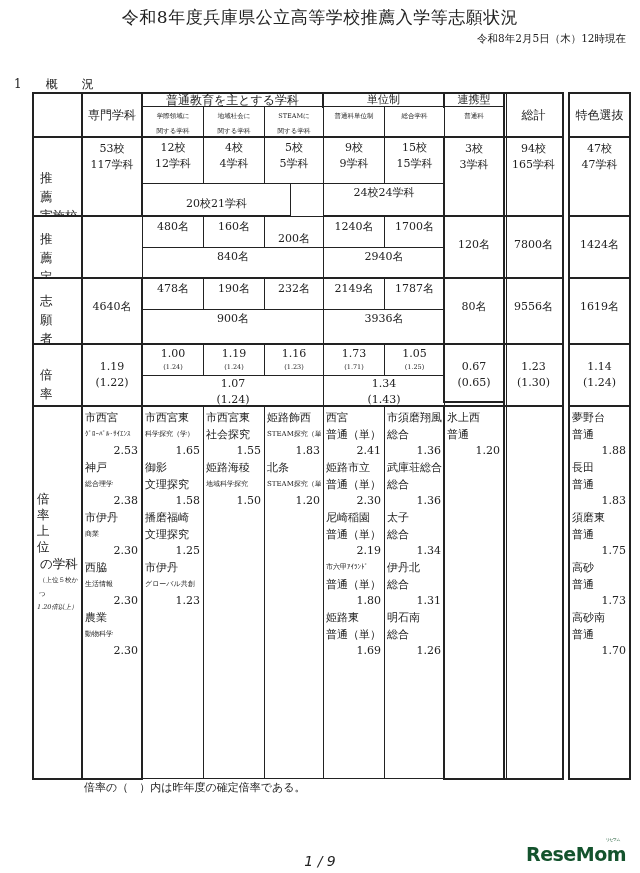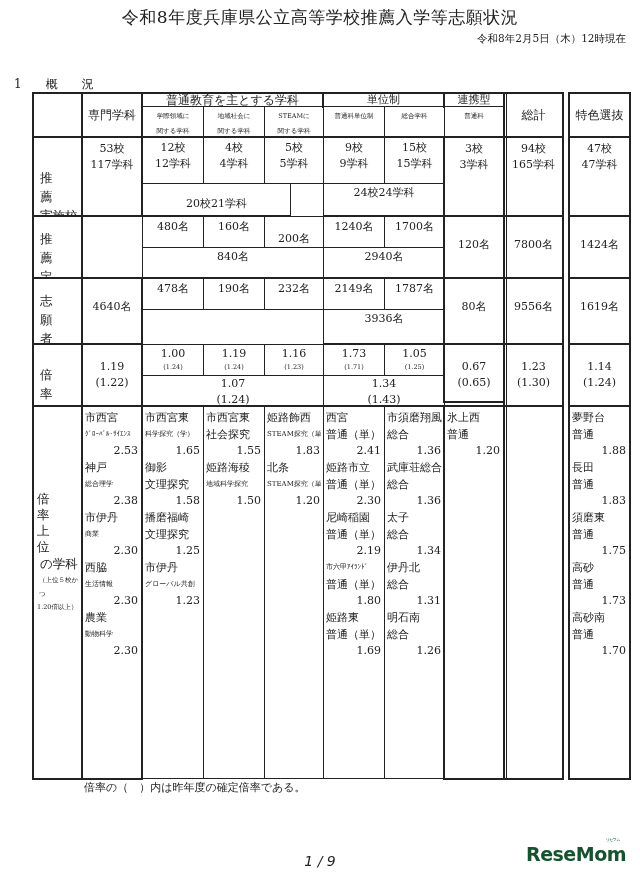--- a/index.html
+++ b/index.html
@@ -124,20 +124,21 @@
   <div class="cell thick ctr t11" style="left:568px;top:215px;width:63px;height:64px;padding-top:20px;">1424名</div>
 
   <div class="cell thick rowlabel" style="left:32px;top:277px;width:51px;height:68px;padding:12px 0 0 6px;">
     <div>志　　願</div>
     <div>者　　数</div>
   </div>
   <div class="cell thick ctr t11" style="left:81px;top:277px;width:62px;height:68px;padding-top:20px;">4640名</div>
   <div class="cell ctr t11" style="left:142px;top:278px;width:62px;height:32px;padding-top:2px;">478名</div>
   <div class="cell ctr t11" style="left:203px;top:278px;width:62px;height:32px;padding-top:2px;">190名</div>
   <div class="cell ctr t11" style="left:264px;top:278px;width:60px;height:32px;padding-top:2px;">232名</div>
+  <div class="cell ctr t11" style="left:142px;top:309px;width:182px;height:35px;padding-top:1px;">900名</div>
   <div class="cell ctr t11" style="left:323px;top:278px;width:62px;height:32px;padding-top:2px;">2149名</div>
   <div class="cell ctr t11" style="left:384px;top:278px;width:61px;height:32px;padding-top:2px;">1787名</div>
   <div class="cell ctr t11" style="left:323px;top:309px;width:122px;height:35px;padding-top:1px;">3936名</div>
   <div class="cell thick ctr t11" style="left:443px;top:277px;width:62px;height:68px;padding-top:20px;">80名</div>
   <div class="cell thick ctr t11" style="left:503px;top:277px;width:61px;height:68px;padding-top:20px;">9556名</div>
   <div class="cell thick ctr t11" style="left:568px;top:277px;width:63px;height:68px;padding-top:20px;">1619名</div>
 
   <div class="cell thick rowlabel" style="left:32px;top:343px;width:51px;height:64px;padding:20px 0 0 6px;">倍　　率</div>
   <div class="cell thick ctr t11" style="left:81px;top:343px;width:62px;height:64px;padding-top:14px;">
       <div>1.19</div>
@@ -182,21 +183,21 @@
   <div class="cell thick ctr t11" style="left:568px;top:343px;width:63px;height:64px;padding-top:14px;">
       <div>1.14</div>
       <div>(1.24)</div>
     </div>
 
   <div class="cell thick" style="left:32px;top:405px;width:51px;height:375px;padding:84px 2px 0 3px;">
     <div class="rowlabel" style="line-height:16px;">倍　　率</div>
     <div class="rowlabel" style="line-height:16px;">上　　位</div>
     <div class="rowlabel" style="line-height:18px;padding-left:3px;">の学科</div>
     <div class="t7" style="line-height:14px;padding-left:2px;">（上位５校かつ</div>
-    <div class="t7" style="line-height:12px;">1.20倍以上）</div>
+    <div class="t7" style="line-height:12px;font-style:italic;">1.20倍以上）</div>
   </div>
   <div class="cell thick" style="left:81px;top:405px;width:62px;height:375px;">
       <div class="rank-col" style="left:0;right:0;">
         <div class="entry">
           <div class="sch">市西宮</div>
           <div class="dep small">ｸﾞﾛｰﾊﾞﾙ･ｻｲｴﾝｽ</div>
           <div class="rate">2.53</div>
         </div>
         <div class="entry">
           <div class="sch">神戸</div>

